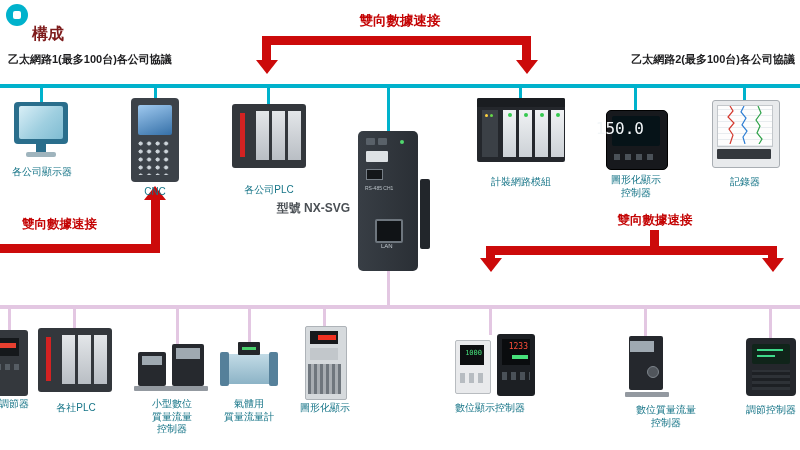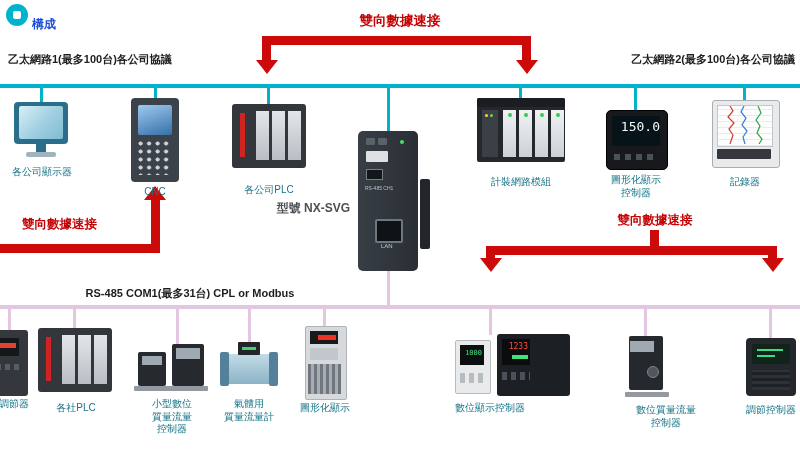--- a/index.html
+++ b/index.html
@@ -44,21 +44,21 @@
   .nm-body{position:absolute;left:0;top:0;width:88px;height:64px;background:#24272c;border-radius:2px;}
   .nm-top{position:absolute;left:0;top:0;width:88px;height:9px;background:#1a1d21;border-radius:2px 2px 0 0;}
   .nm-cpu{position:absolute;left:5px;top:12px;width:16px;height:47px;background:#3b4046;}
   .nm-dotA{position:absolute;left:8px;top:16px;width:3px;height:3px;border-radius:50%;background:#ffd23e;}
   .nm-dotB{position:absolute;left:13px;top:16px;width:3px;height:3px;border-radius:50%;background:#67d84a;}
   .nm-mod{position:absolute;top:12px;width:13px;height:47px;background:linear-gradient(180deg,#f0f2f4,#ccd1d6);}
   .nm-led{width:4px;height:4px;border-radius:50%;background:#35c94f;margin:3px auto 0;}
   
   .gc-body{position:absolute;left:0;top:0;width:60px;height:58px;background:#17191d;border:1px solid #000;border-radius:5px;}
   .gc-screen{position:absolute;left:6px;top:6px;width:48px;height:30px;background:#061318;border-radius:2px;}
-  .gc-read{position:absolute;right:6px;top:9px;color:#f2f6f8;font-size:13px;margin-left:36px;}
+  .gc-read{position:absolute;right:22px;top:9px;color:#f2f6f8;font-size:16px;margin-left:36px;}
   .gc-btns{position:absolute;left:8px;top:44px;width:44px;height:6px;background:repeating-linear-gradient(90deg,#4a5158 0 6px,transparent 6px 11px);}
   
   .rc-body{position:absolute;left:0;top:0;width:66px;height:66px;background:#e8eaec;border:1px solid #a9aeb3;border-radius:3px;}
   .rc-chart{position:absolute;left:5px;top:5px;width:54px;height:40px;background:#fdfdfd;border:1px solid #c3c7cb;overflow:hidden;
             background-image:repeating-linear-gradient(0deg,#e8ecef 0 1px,transparent 1px 6px);}
   .rc-panel{position:absolute;left:5px;top:49px;width:54px;height:10px;background:#34383d;border-radius:1px;}
   
   .rg-body{position:absolute;left:0;top:0;width:48px;height:66px;background:#34383d;border-radius:3px;}
   .rg-screen{position:absolute;left:7px;top:8px;width:32px;height:18px;background:#15181b;}
   .rg-seg{position:absolute;right:3px;top:5px;width:16px;height:5px;background:#e84030;}
@@ -80,21 +80,21 @@
   .pr-body{position:absolute;left:0;top:0;width:40px;height:72px;background:#d6dadd;border:1px solid #aeb3b8;border-radius:2px;}
   .pr-screen{position:absolute;left:5px;top:5px;width:28px;height:13px;background:#17191c;}
   .pr-seg{position:absolute;left:8px;top:4px;width:18px;height:5px;background:#f03020;}
   .pr-mid{position:absolute;left:5px;top:22px;width:28px;height:12px;background:#c2c7cb;}
   .pr-fins{position:absolute;left:3px;top:38px;width:33px;height:30px;background:repeating-linear-gradient(90deg,#6f767d 0 3px,#a8adb2 3px 6px);}
   
   .dc-a{position:absolute;left:0;top:6px;width:34px;height:52px;background:#e9eaec;border:1px solid #b8bcc0;border-radius:2px;}
   .dc-a-scr{position:absolute;left:4px;top:4px;width:24px;height:20px;background:#0c0e10;}
   .dc-a-read{position:absolute;right:2px;top:4px;font-size:7px;color:#46e07a;}
   .dc-a-btns{position:absolute;left:4px;top:32px;width:24px;height:10px;background:repeating-linear-gradient(90deg,#b7bcc1 0 5px,transparent 5px 9px);}
-  .dc-b{position:absolute;left:42px;top:0;width:38px;height:62px;background:#1c1f23;border-radius:3px;padding-left:35px;}
+  .dc-b{position:absolute;left:42px;top:0;width:38px;height:62px;background:#1c1f23;border-radius:3px;}
   .dc-b-scr{position:absolute;left:5px;top:5px;width:28px;height:26px;background:#0a0c0e;}
   .dc-b-read{position:absolute;right:2px;top:3px;font-size:8px;color:#ff4f3a;}
   .dc-b-bar{position:absolute;right:2px;top:16px;width:16px;height:4px;background:#46e07a;}
   .dc-b-btns{position:absolute;left:5px;top:38px;width:28px;height:8px;background:repeating-linear-gradient(90deg,#4a5158 0 5px,transparent 5px 9px);}
   
   .dm-body{position:absolute;left:4px;top:0;width:34px;height:54px;background:#25282d;border-radius:2px;}
   .dm-scr{position:absolute;left:5px;top:5px;width:24px;height:11px;background:#9fa9b1;}
   .dm-knob{position:absolute;left:22px;top:30px;width:10px;height:10px;background:#51565c;border:1px solid #7d848b;border-radius:50%;}
   .dm-base{position:absolute;left:0;top:56px;width:44px;height:5px;background:#9399a0;border-radius:1px;}
   
@@ -108,21 +108,21 @@
   .badge-glyph{position:absolute;left:7px;top:7px;width:8px;height:8px;background:#fff;border-radius:2px;}
 </style>
 </head>
 <body>
 
 <div class="stage">
 
   <div class="badge-circle">
     <div class="badge-glyph"></div>
   </div>
-  <div class="abs" style="left:32px;top:16px;font-size:12px;font-weight:700;color:#1d4ed8;">構成</div>
+  <div class="abs" style="left:32px;top:24px;font-size:16px;font-weight:700;color:#7f1d1d;">構成</div>
 
   <div class="redlbl" style="left:300px;top:12px;width:200px;text-align:center;font-size:13.5px;">雙向數據速接</div>
   <div class="abs red" style="left:262px;top:36px;width:269px;height:9px;"></div>
   <div class="abs red" style="left:262px;top:36px;width:9px;height:26px;"></div>
   <div class="abs red" style="left:522px;top:36px;width:9px;height:26px;"></div>
   <div class="tri-down" style="left:256px;top:60px;"></div>
   <div class="tri-down" style="left:516px;top:60px;"></div>
 
   <div class="netlbl" style="left:8px;top:52px;">乙太網路1(最多100台)各公司協議</div>
   <div class="netlbl" style="left:497px;top:52px;width:298px;text-align:right;">乙太網路2(最多100台)各公司協議</div>
@@ -143,21 +143,20 @@
   <div class="tri-up" style="left:144px;top:186px;"></div>
 
   <div class="redlbl" style="left:595px;top:212px;width:120px;text-align:center;font-size:12.5px;">雙向數據速接</div>
   <div class="abs red" style="left:650px;top:230px;width:9px;height:20px;"></div>
   <div class="abs red" style="left:486px;top:246px;width:291px;height:9px;"></div>
   <div class="abs red" style="left:486px;top:246px;width:9px;height:14px;"></div>
   <div class="abs red" style="left:768px;top:246px;width:9px;height:14px;"></div>
   <div class="tri-down" style="left:480px;top:258px;"></div>
   <div class="tri-down" style="left:762px;top:258px;"></div>
 
-  <div class="netlbl" style="left:45px;top:286px;width:290px;text-align:center;">RS-485 COM1(最多31台) CPL or Modbus</div>
 
   <div class="abs rsline" style="left:0;top:305px;width:800px;height:4px;"></div>
   <div class="abs rsline" style="left:387px;top:271px;width:3px;height:34px;"></div>
 
   <div class="abs rsline" style="left:8px;top:309px;width:3px;height:21px;"></div>
   <div class="abs rsline" style="left:73px;top:309px;width:3px;height:19px;"></div>
   <div class="abs rsline" style="left:176px;top:309px;width:3px;height:35px;"></div>
   <div class="abs rsline" style="left:248px;top:309px;width:3px;height:33px;"></div>
   <div class="abs rsline" style="left:323px;top:309px;width:3px;height:18px;"></div>
   <div class="abs rsline" style="left:489px;top:309px;width:3px;height:26px;"></div>

